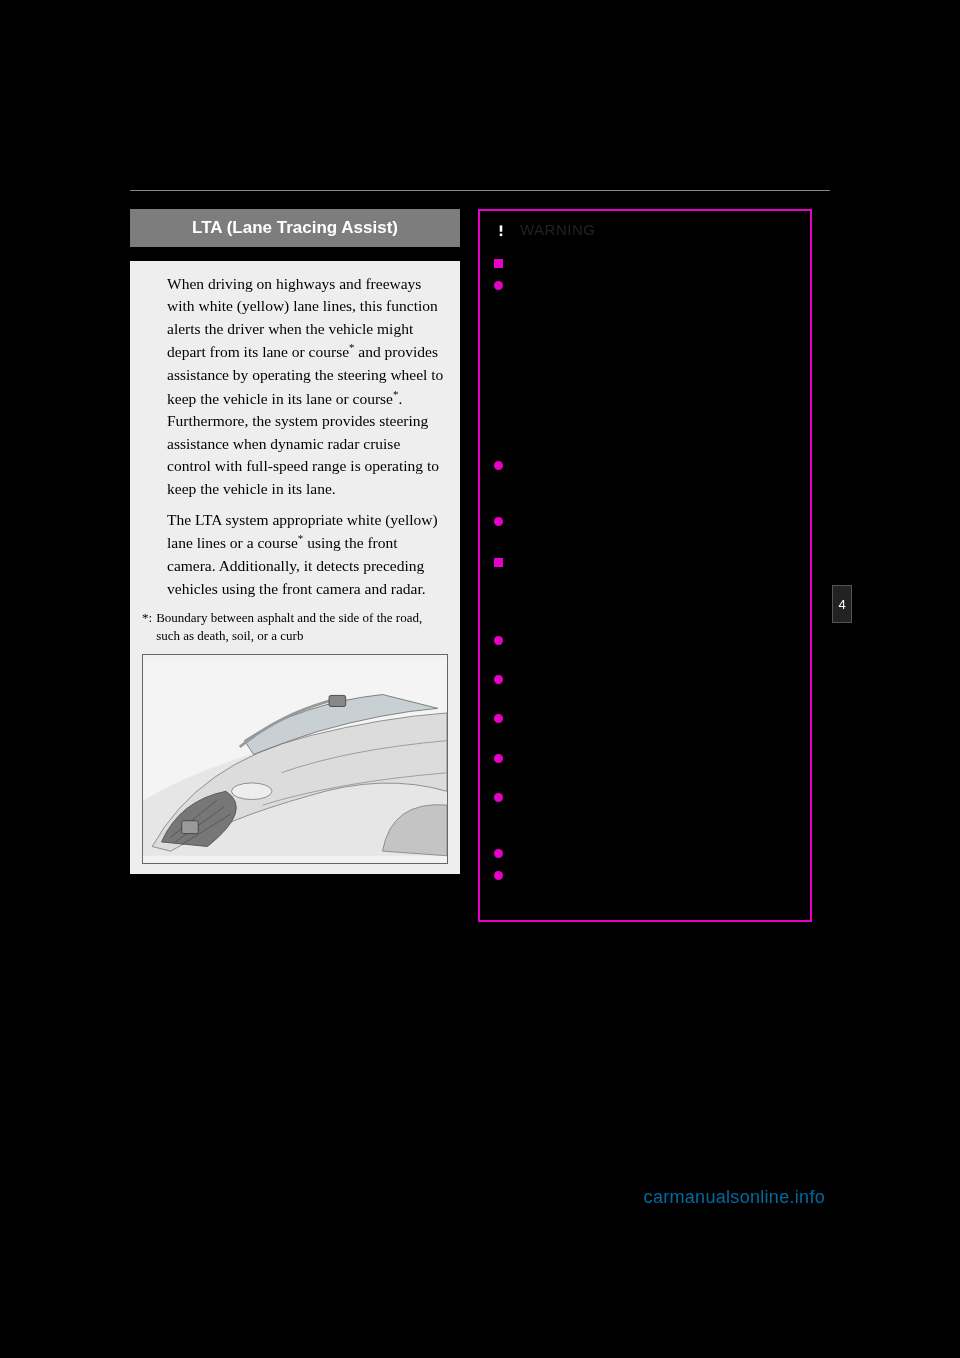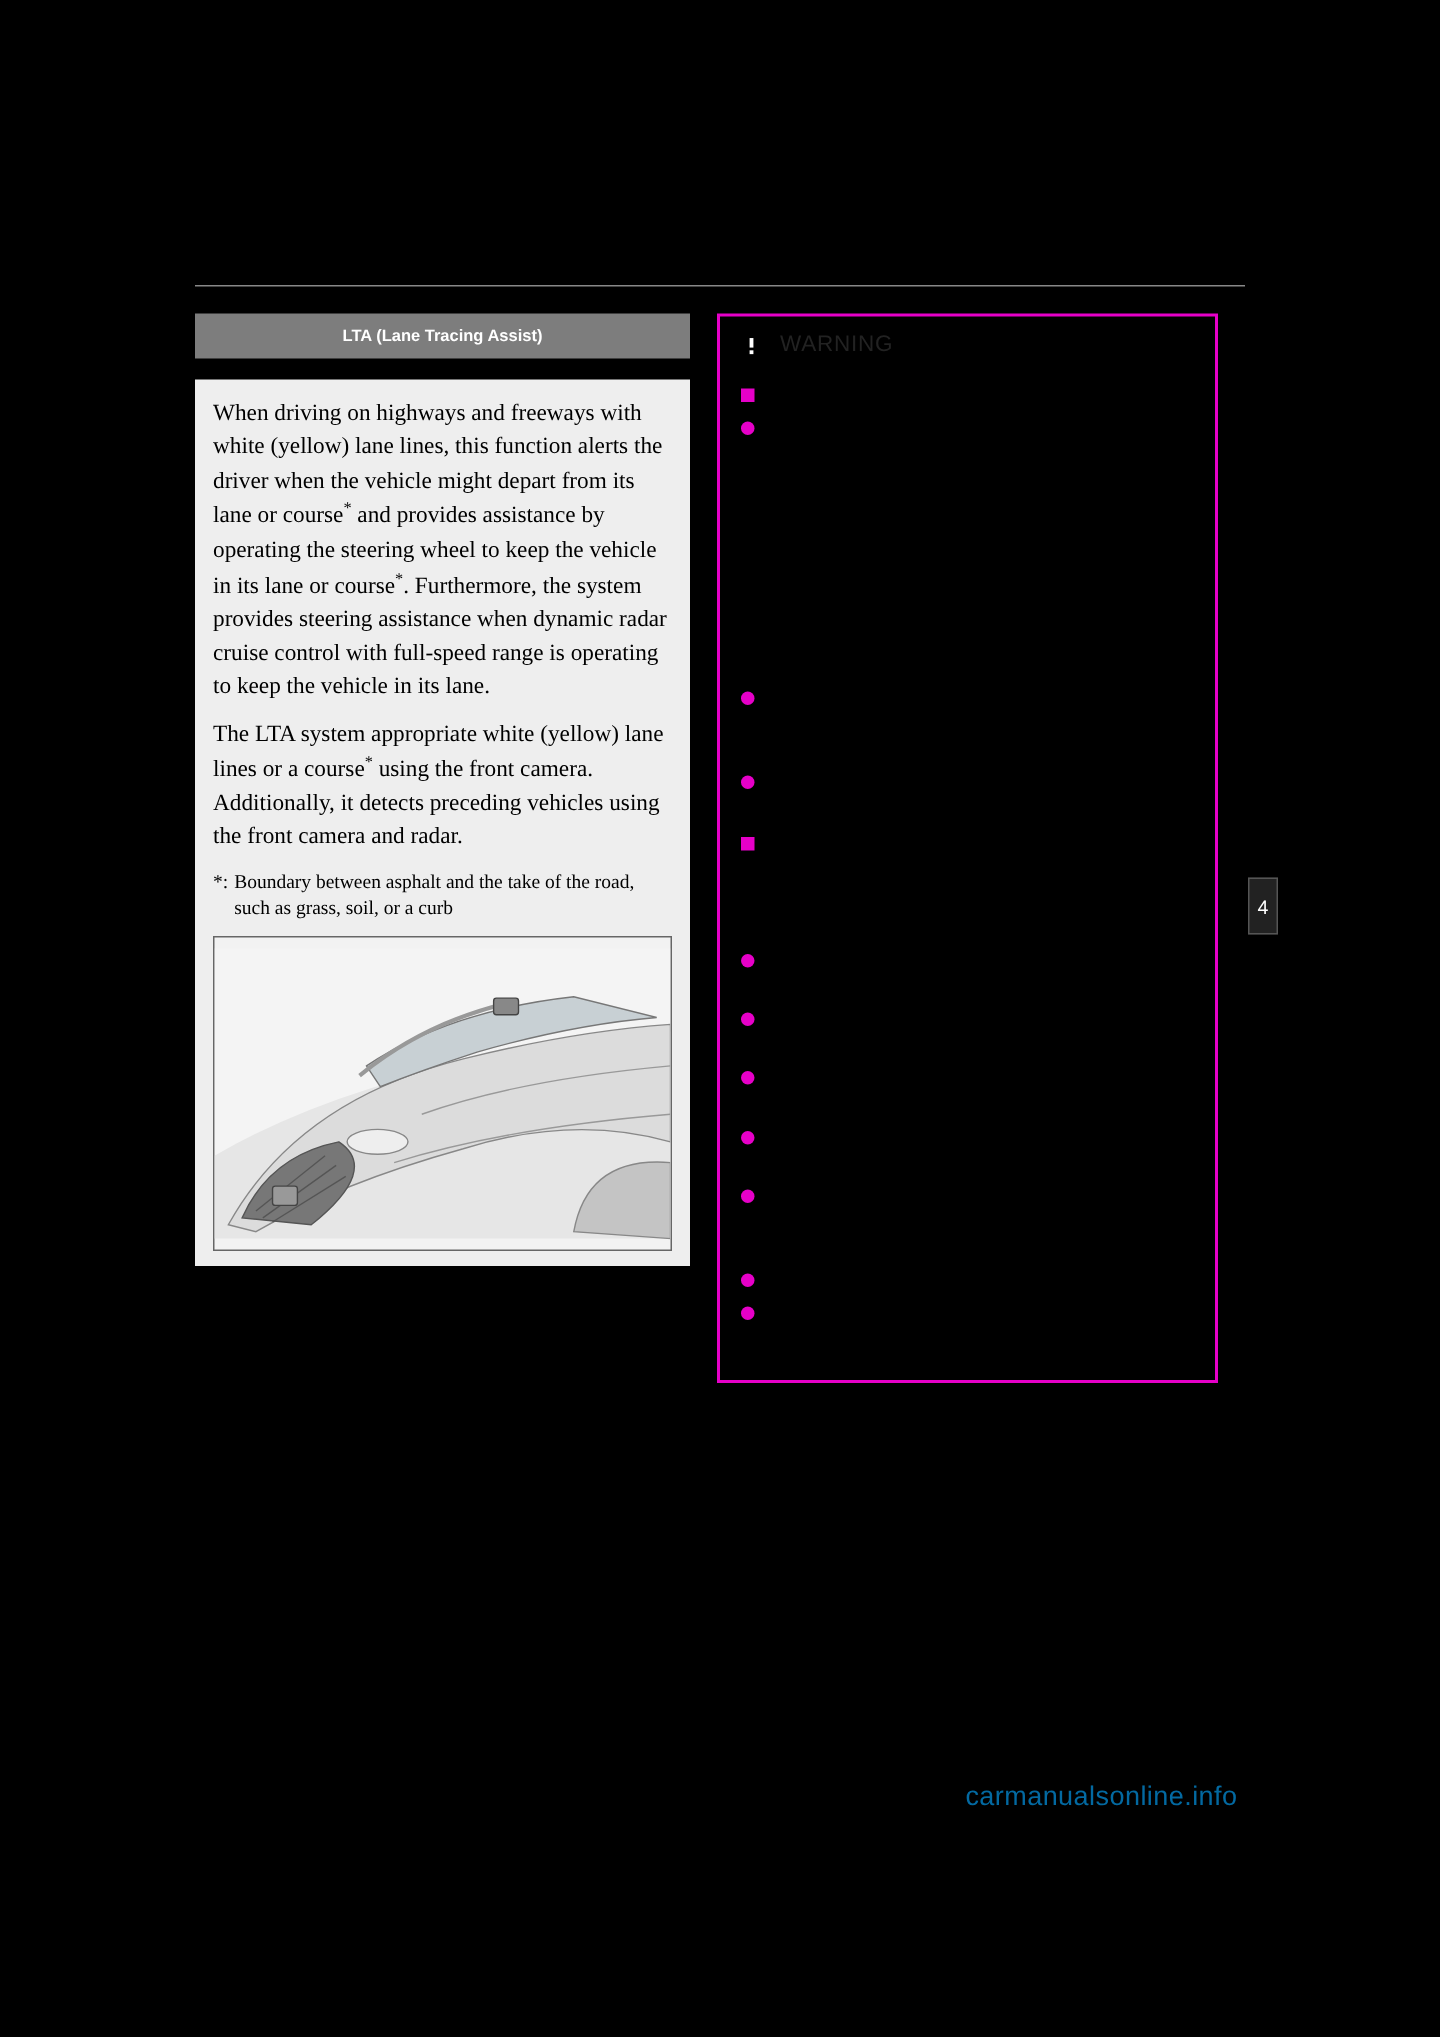--- a/index.html
+++ b/index.html
@@ -33,34 +33,35 @@
   }
   .col-right {
     width: 334px;
     flex-shrink: 0;
     text-align: right;
   }
   .section-header {
     background: #7d7d7d;
     color: #fff;
     text-align: center;
-    font-size: 11px;
+    font-size: 17px;
     font-weight: bold;
     padding: 9px 6px;
     font-family: Arial, Helvetica, sans-serif;
   }
   .intro-box {
     background: #eeeeee;
     padding: 12px 12px 10px 12px;
     margin-top: 14px;
   }
   .intro-p {
     font-size: 15.5px;
     line-height: 1.45;
     margin-bottom: 9px;
+    margin-left: 25px;
   }
   .footnote-p {
     font-size: 13px;
     line-height: 1.35;
     display: flex;
     gap: 4px;
     margin-bottom: 10px;
   }
   .footnote-mark { flex-shrink: 0; }
   .sup { font-size: 0.7em; vertical-align: super; }
@@ -173,21 +174,21 @@
 
       <div class="intro-box">
         <p class="intro-p">
           <span>When driving on highways and freeways with white (yellow) lane lines, this function alerts the driver when the vehicle might depart from its lane or course</span><span class="sup">*</span><span> and provides assistance by operating the steering wheel to keep the vehicle in its lane or course</span><span class="sup">*</span><span>. Furthermore, the system provides steering assistance when dynamic radar cruise control with full-speed range is operating to keep the vehicle in its lane.</span>
         </p>
         <p class="intro-p">
           <span>The LTA system appropriate white (yellow) lane lines or a course</span><span class="sup">*</span><span> using the front camera. Additionally, it detects preceding vehicles using the front camera and radar.</span>
         </p>
         <p class="footnote-p">
           <span class="footnote-mark">*:</span>
-          <span>Boundary between asphalt and the take of the road, such as grass, soil, or a curb</span>
+          <span>Boundary between asphalt and the side of the road, such as death, soil, or a curb</span>
         </p>
 
         <div class="car-illus">
           <svg viewBox="0 0 330 210" width="100%" height="100%">
 
             <rect x="0" y="0" width="330" height="210" fill="#f4f4f4"></rect>
             <path d="M0,150 Q120,80 330,60 L330,210 L0,210 Z" fill="#e6e6e6"></path>
 
             <path d="M10,200 Q60,110 180,80 Q260,60 330,55 L330,140 Q260,120 180,145 Q90,170 30,205 Z" fill="#dcdcdc" stroke="#888" stroke-width="1"></path>
 

